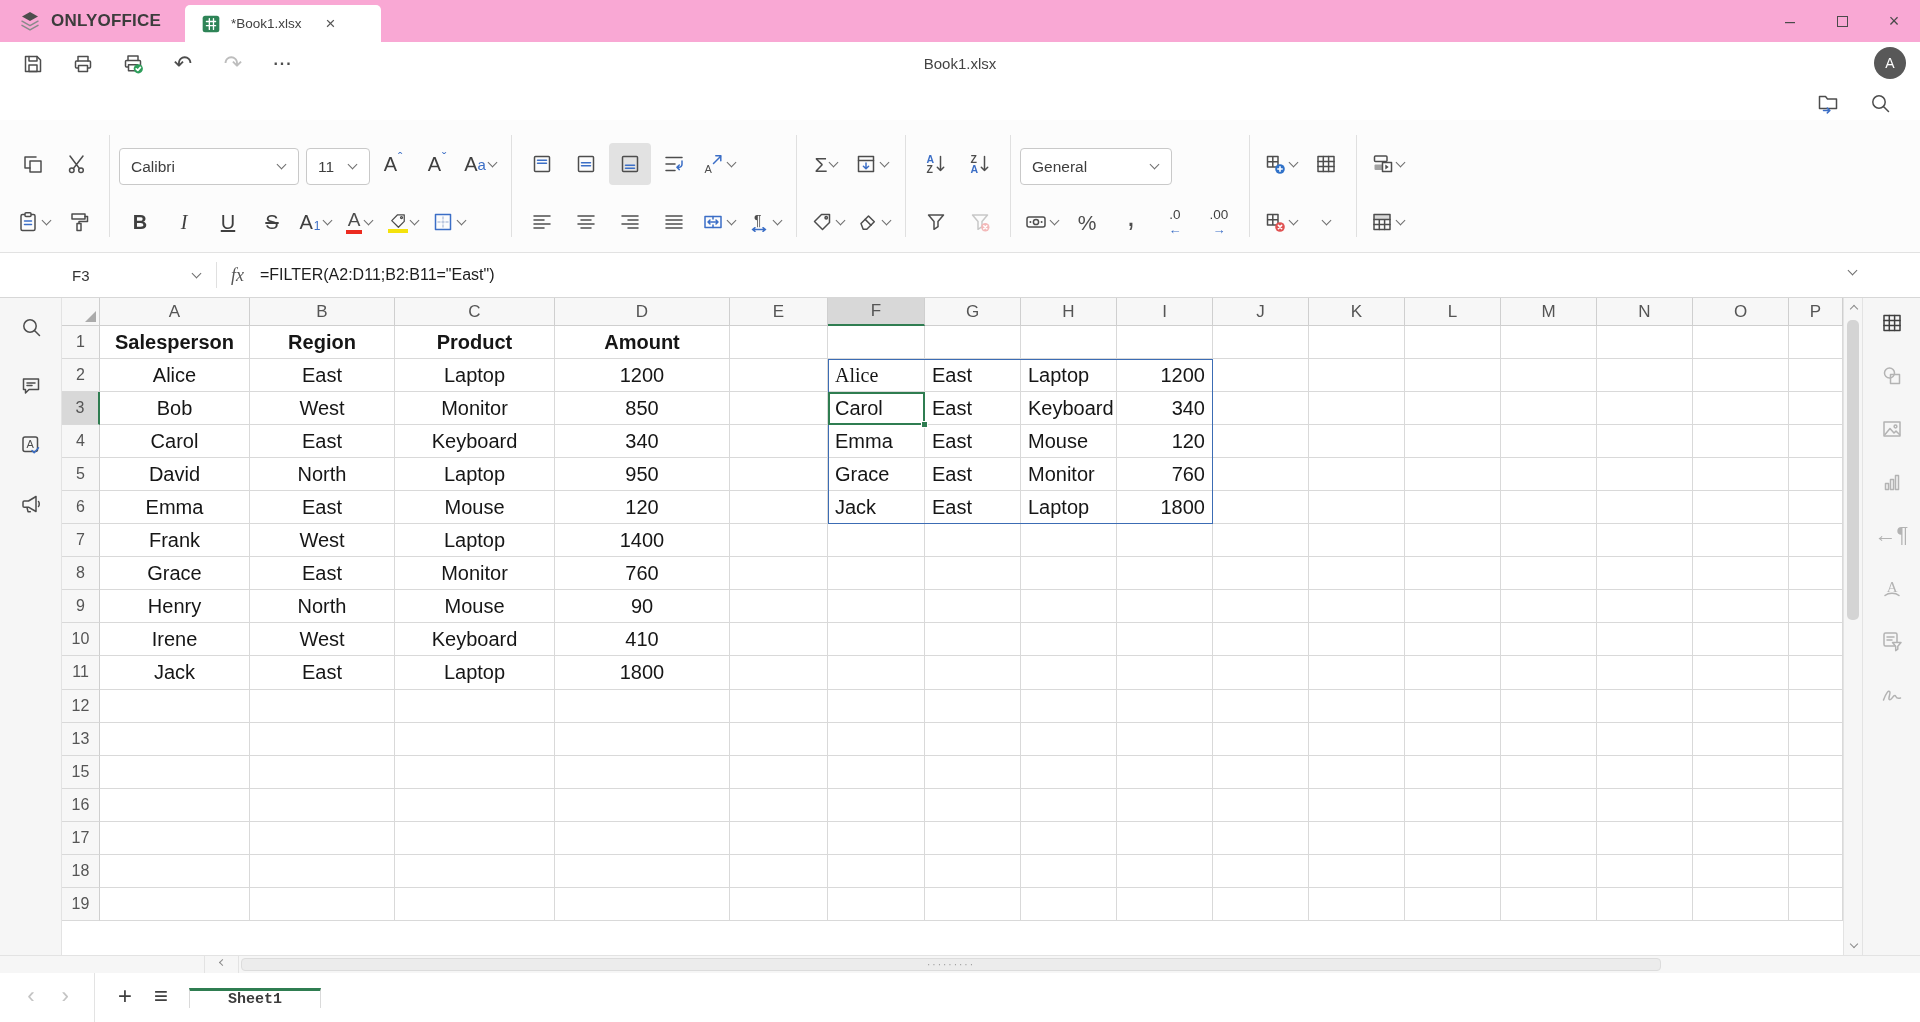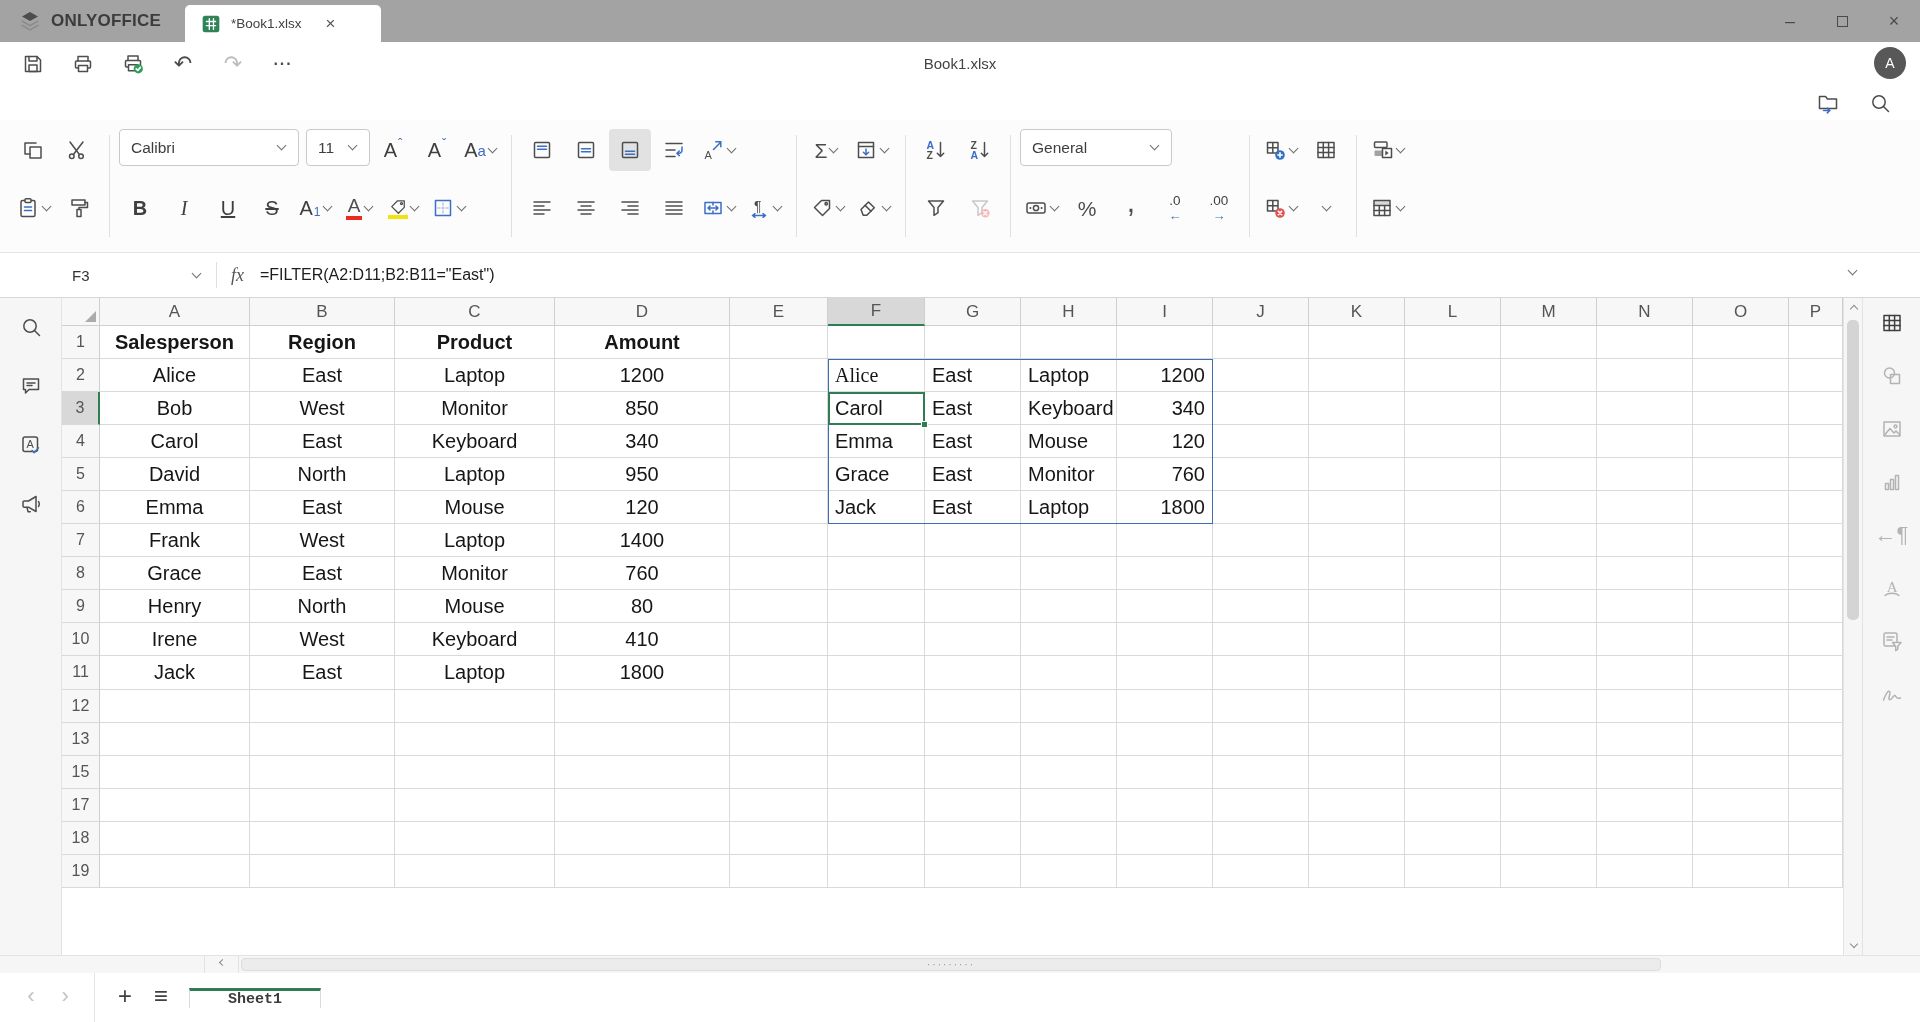--- a/index.html
+++ b/index.html
@@ -19,21 +19,21 @@
   .g-undo::before{content:"↶";} .g-redo::before{content:"↷";}
   .g-more3::before{content:"···"; letter-spacing:1px; font-weight:bold;}
   .g-close::before{content:"×";} .g-min::before{content:"–";}
   .g-chevl::before{content:"‹";} .g-chevr::before{content:"›";}
   .g-plus::before{content:"+";} .g-minus::before{content:"−";}
   .g-burger::before{content:"≡";}
   .g-arrl::before{content:"←";} .g-arrr::before{content:"→";}
   .g-caretup::before{content:"ˆ";} .g-caretdn::before{content:"ˇ";}
 
   
-  .tabbar { height:42px; background:#a3a3a3; display:flex; align-items:stretch; flex:none; }
+  .tabbar { height:42px; background:#f9a8d4; display:flex; align-items:stretch; flex:none; }
   .logo { display:flex; align-items:center; gap:9px; padding:0 24px 0 18px; }
   .logo-text { font-weight:bold; font-size:17px; color:#3c3c3c; letter-spacing:.2px; }
   .doctab { align-self:flex-end; height:37px; background:#fff; border-radius:5px 5px 0 0; display:flex; align-items:center; gap:10px; padding:0 16px; min-width:196px; }
   .tab-label { font-size:13.5px; color:#424242; }
   .tab-close { margin-left:14px; font-size:17px; color:#555; line-height:1; }
   .win-controls { margin-left:auto; display:flex; align-items:center; }
   .win-btn { width:52px; height:42px; display:flex; align-items:center; justify-content:center; font-size:18px; color:#4a4a4a; }
   .maxbox { width:11px; height:11px; border:1.4px solid #4a4a4a; display:inline-block; }
 
   
@@ -48,21 +48,21 @@
   .menubar { height:35px; background:#fff; display:flex; align-items:stretch; padding-left:30px; flex:none; }
   .menu-item { padding:0 17px; font-size:15.5px; display:flex; align-items:center; position:relative; color:#3b3b3b; }
   .menu-item.active { font-weight:normal; }
   .menu-item.active::after { content:""; position:absolute; left:14px; right:14px; bottom:0; height:3px; background:#2f7d51; border-radius:2px; }
   .menu-right { margin-left:auto; display:flex; align-items:center; gap:16px; padding-right:22px; color:#4d4d4d; }
   .mr-btn { width:36px; height:30px; display:flex; align-items:center; justify-content:center; }
 
   
   .toolbar { height:133px; background:#fcfcfc; border-bottom:1px solid #e2e2e2; display:flex; align-items:stretch; padding:9px 0 9px 12px; flex:none; }
   .tgroup { display:grid; grid-template-rows:1fr 1fr; row-gap:2px; align-content:center; }
-  .trow { display:flex; align-items:flex-start; gap:2px; }
+  .trow { display:flex; align-items:flex-end; gap:2px; }
   .tbtn { height:42px; min-width:42px; border-radius:4px; display:flex; align-items:center; justify-content:center; color:#4d4d4d; padding:0 4px; }
   .tbtn.on { background:#e2e2e2; }
   .tbtn.disabled { color:#c7c7c7; }
   .tsep { width:1px; background:#e0e0e0; margin:6px 9px; }
   .combo { height:37px; border:1px solid #c9c9c9; border-radius:4px; background:#fff; display:flex; align-items:center; padding:0 11px; font-size:15.5px; color:#3e3e3e; }
   .combo .chev { margin-left:auto; }
   .font-combo { width:180px; }
   .size-combo { width:64px; margin-left:5px; }
   .numfmt-combo { width:152px; }
   .lt { font-size:20px; color:#3f3f3f; line-height:1; }
@@ -921,21 +921,21 @@
           <div class="cell" style="width: 96px;"></div>
           <div class="cell" style="width: 96px;"></div>
           <div class="cell" style="width: 96px;"></div>
           <div class="cell" style="width: 54px;"></div>
         </div>
         <div class="rowline" style="height: 33.05px;">
           <div class="rowhdr">9</div>
           <div class="cell c" style="width: 150px;">Henry</div>
           <div class="cell c" style="width: 145px;">North</div>
           <div class="cell c" style="width: 160px;">Mouse</div>
-          <div class="cell c" style="width: 175px;">80</div>
+          <div class="cell c" style="width: 175px;">90</div>
           <div class="cell" style="width: 98px;"></div>
           <div class="cell" style="width: 97px;"></div>
           <div class="cell" style="width: 96px;"></div>
           <div class="cell" style="width: 96px;"></div>
           <div class="cell" style="width: 96px;"></div>
           <div class="cell" style="width: 96px;"></div>
           <div class="cell" style="width: 96px;"></div>
           <div class="cell" style="width: 96px;"></div>
           <div class="cell" style="width: 96px;"></div>
           <div class="cell" style="width: 96px;"></div>
@@ -1013,20 +1013,39 @@
           <div class="cell" style="width: 96px;"></div>
           <div class="cell" style="width: 96px;"></div>
           <div class="cell" style="width: 96px;"></div>
           <div class="cell" style="width: 96px;"></div>
           <div class="cell" style="width: 96px;"></div>
           <div class="cell" style="width: 96px;"></div>
           <div class="cell" style="width: 54px;"></div>
         </div>
         <div class="rowline" style="height: 33.05px;">
           <div class="rowhdr">15</div>
+          <div class="cell" style="width: 150px;"></div>
+          <div class="cell" style="width: 145px;"></div>
+          <div class="cell" style="width: 160px;"></div>
+          <div class="cell" style="width: 175px;"></div>
+          <div class="cell" style="width: 98px;"></div>
+          <div class="cell" style="width: 97px;"></div>
+          <div class="cell" style="width: 96px;"></div>
+          <div class="cell" style="width: 96px;"></div>
+          <div class="cell" style="width: 96px;"></div>
+          <div class="cell" style="width: 96px;"></div>
+          <div class="cell" style="width: 96px;"></div>
+          <div class="cell" style="width: 96px;"></div>
+          <div class="cell" style="width: 96px;"></div>
+          <div class="cell" style="width: 96px;"></div>
+          <div class="cell" style="width: 96px;"></div>
+          <div class="cell" style="width: 54px;"></div>
+        </div>
+        <div class="rowline" style="height: 33.05px;">
+          <div class="rowhdr">16</div>
           <div class="cell" style="width: 150px;"></div>
           <div class="cell" style="width: 145px;"></div>
           <div class="cell" style="width: 160px;"></div>
           <div class="cell" style="width: 175px;"></div>
           <div class="cell" style="width: 98px;"></div>
           <div class="cell" style="width: 97px;"></div>
           <div class="cell" style="width: 96px;"></div>
           <div class="cell" style="width: 96px;"></div>
           <div class="cell" style="width: 96px;"></div>
           <div class="cell" style="width: 96px;"></div>

